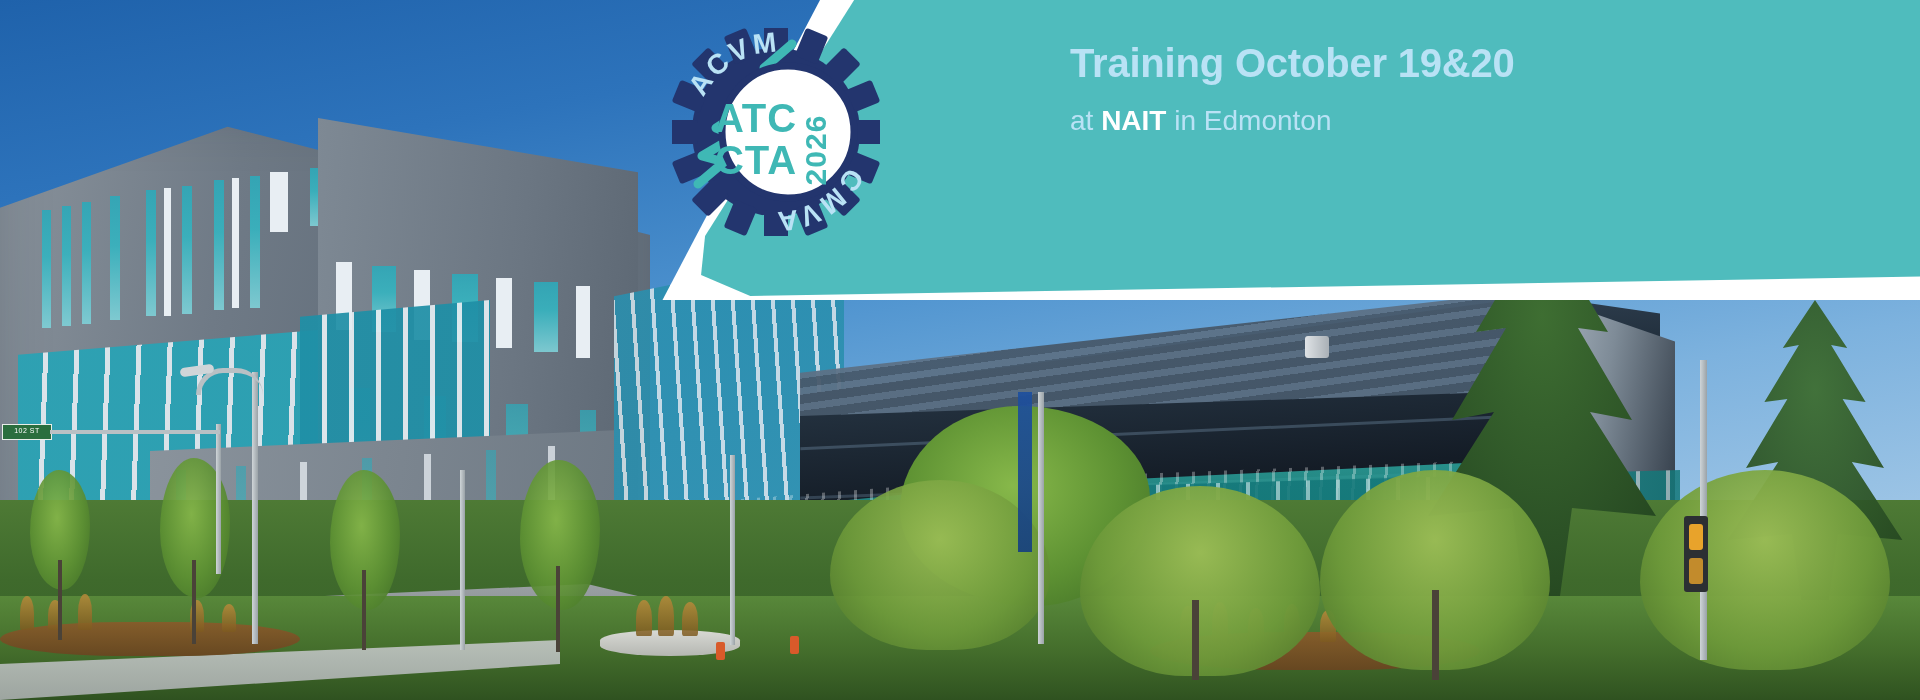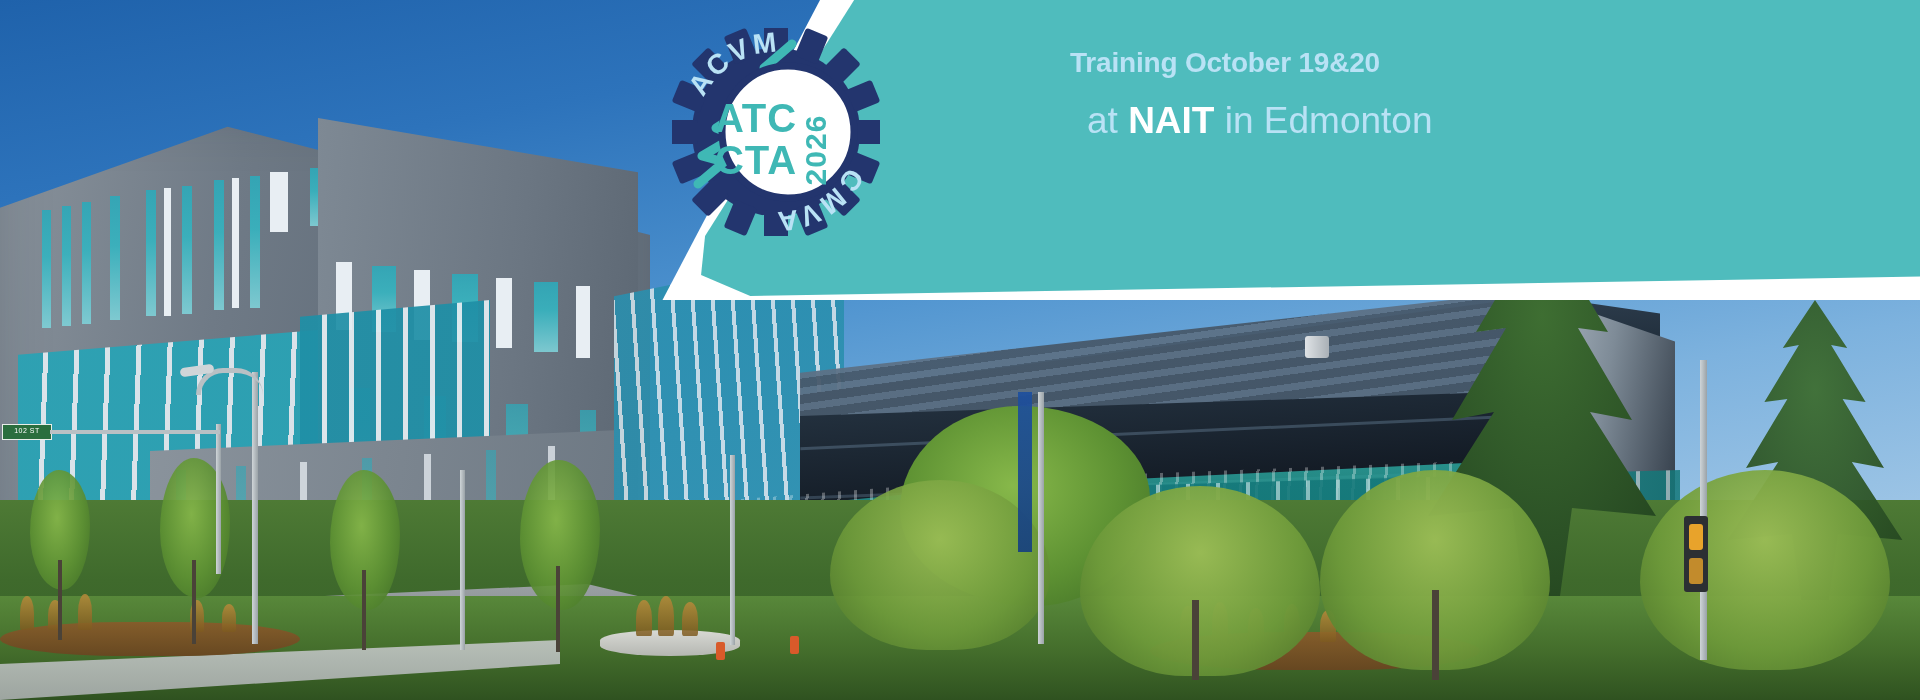--- a/index.html
+++ b/index.html
@@ -273,34 +273,33 @@
   }
   .line1 {
     font-size: 49px;
     font-weight: bold;
     color: #ffffff;
     letter-spacing: -0.5px;
     line-height: 62px;
     white-space: nowrap;
   }
   .line2 {
-    font-size: 28px;
+    font-size: 40px;
     font-weight: bold;
     color: #b9e2f5;
     letter-spacing: -0.2px;
     line-height: 58px;
     white-space: nowrap;
   }
   .line3 {
-    font-size: 37px;
+    font-size: 28px;
     font-weight: normal;
     color: #b9e2f5;
     line-height: 58px;
     white-space: nowrap;
-    margin-left: 17px;
   }
   .line3 .nait {
     font-weight: bold;
     color: #ffffff;
   }
 </style>
 </head>
 <body>
 
 <div class="banner">

